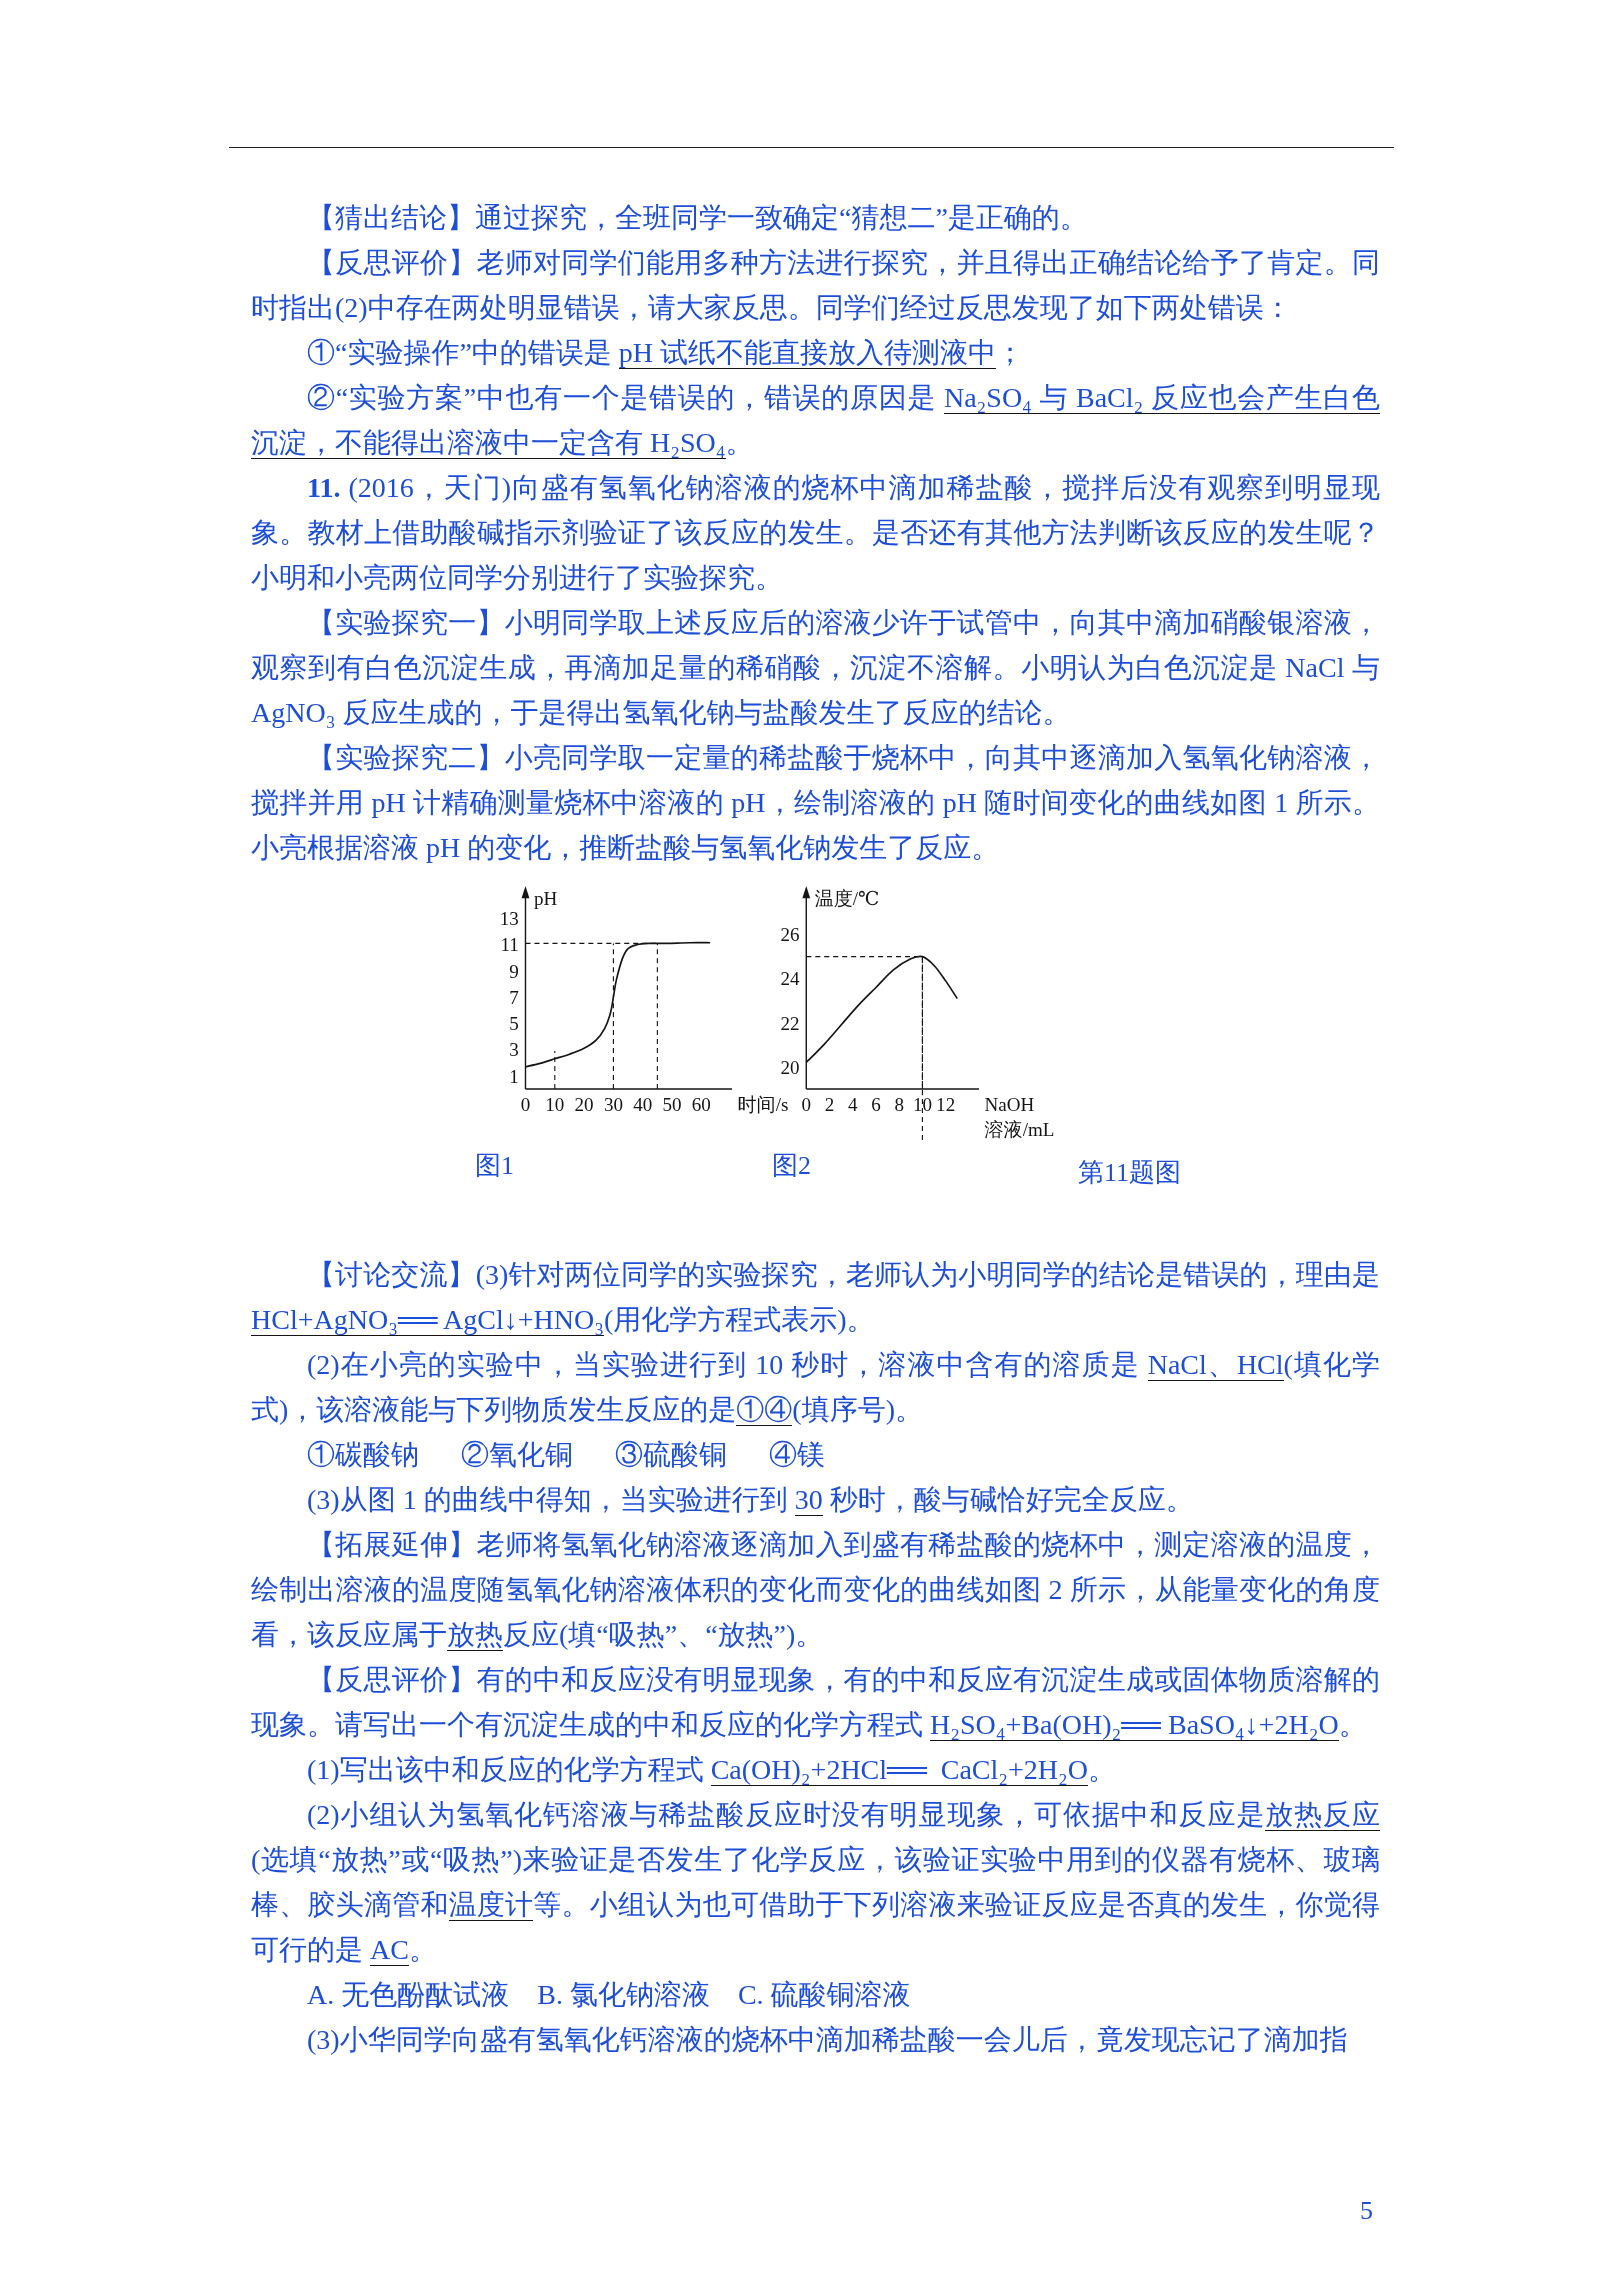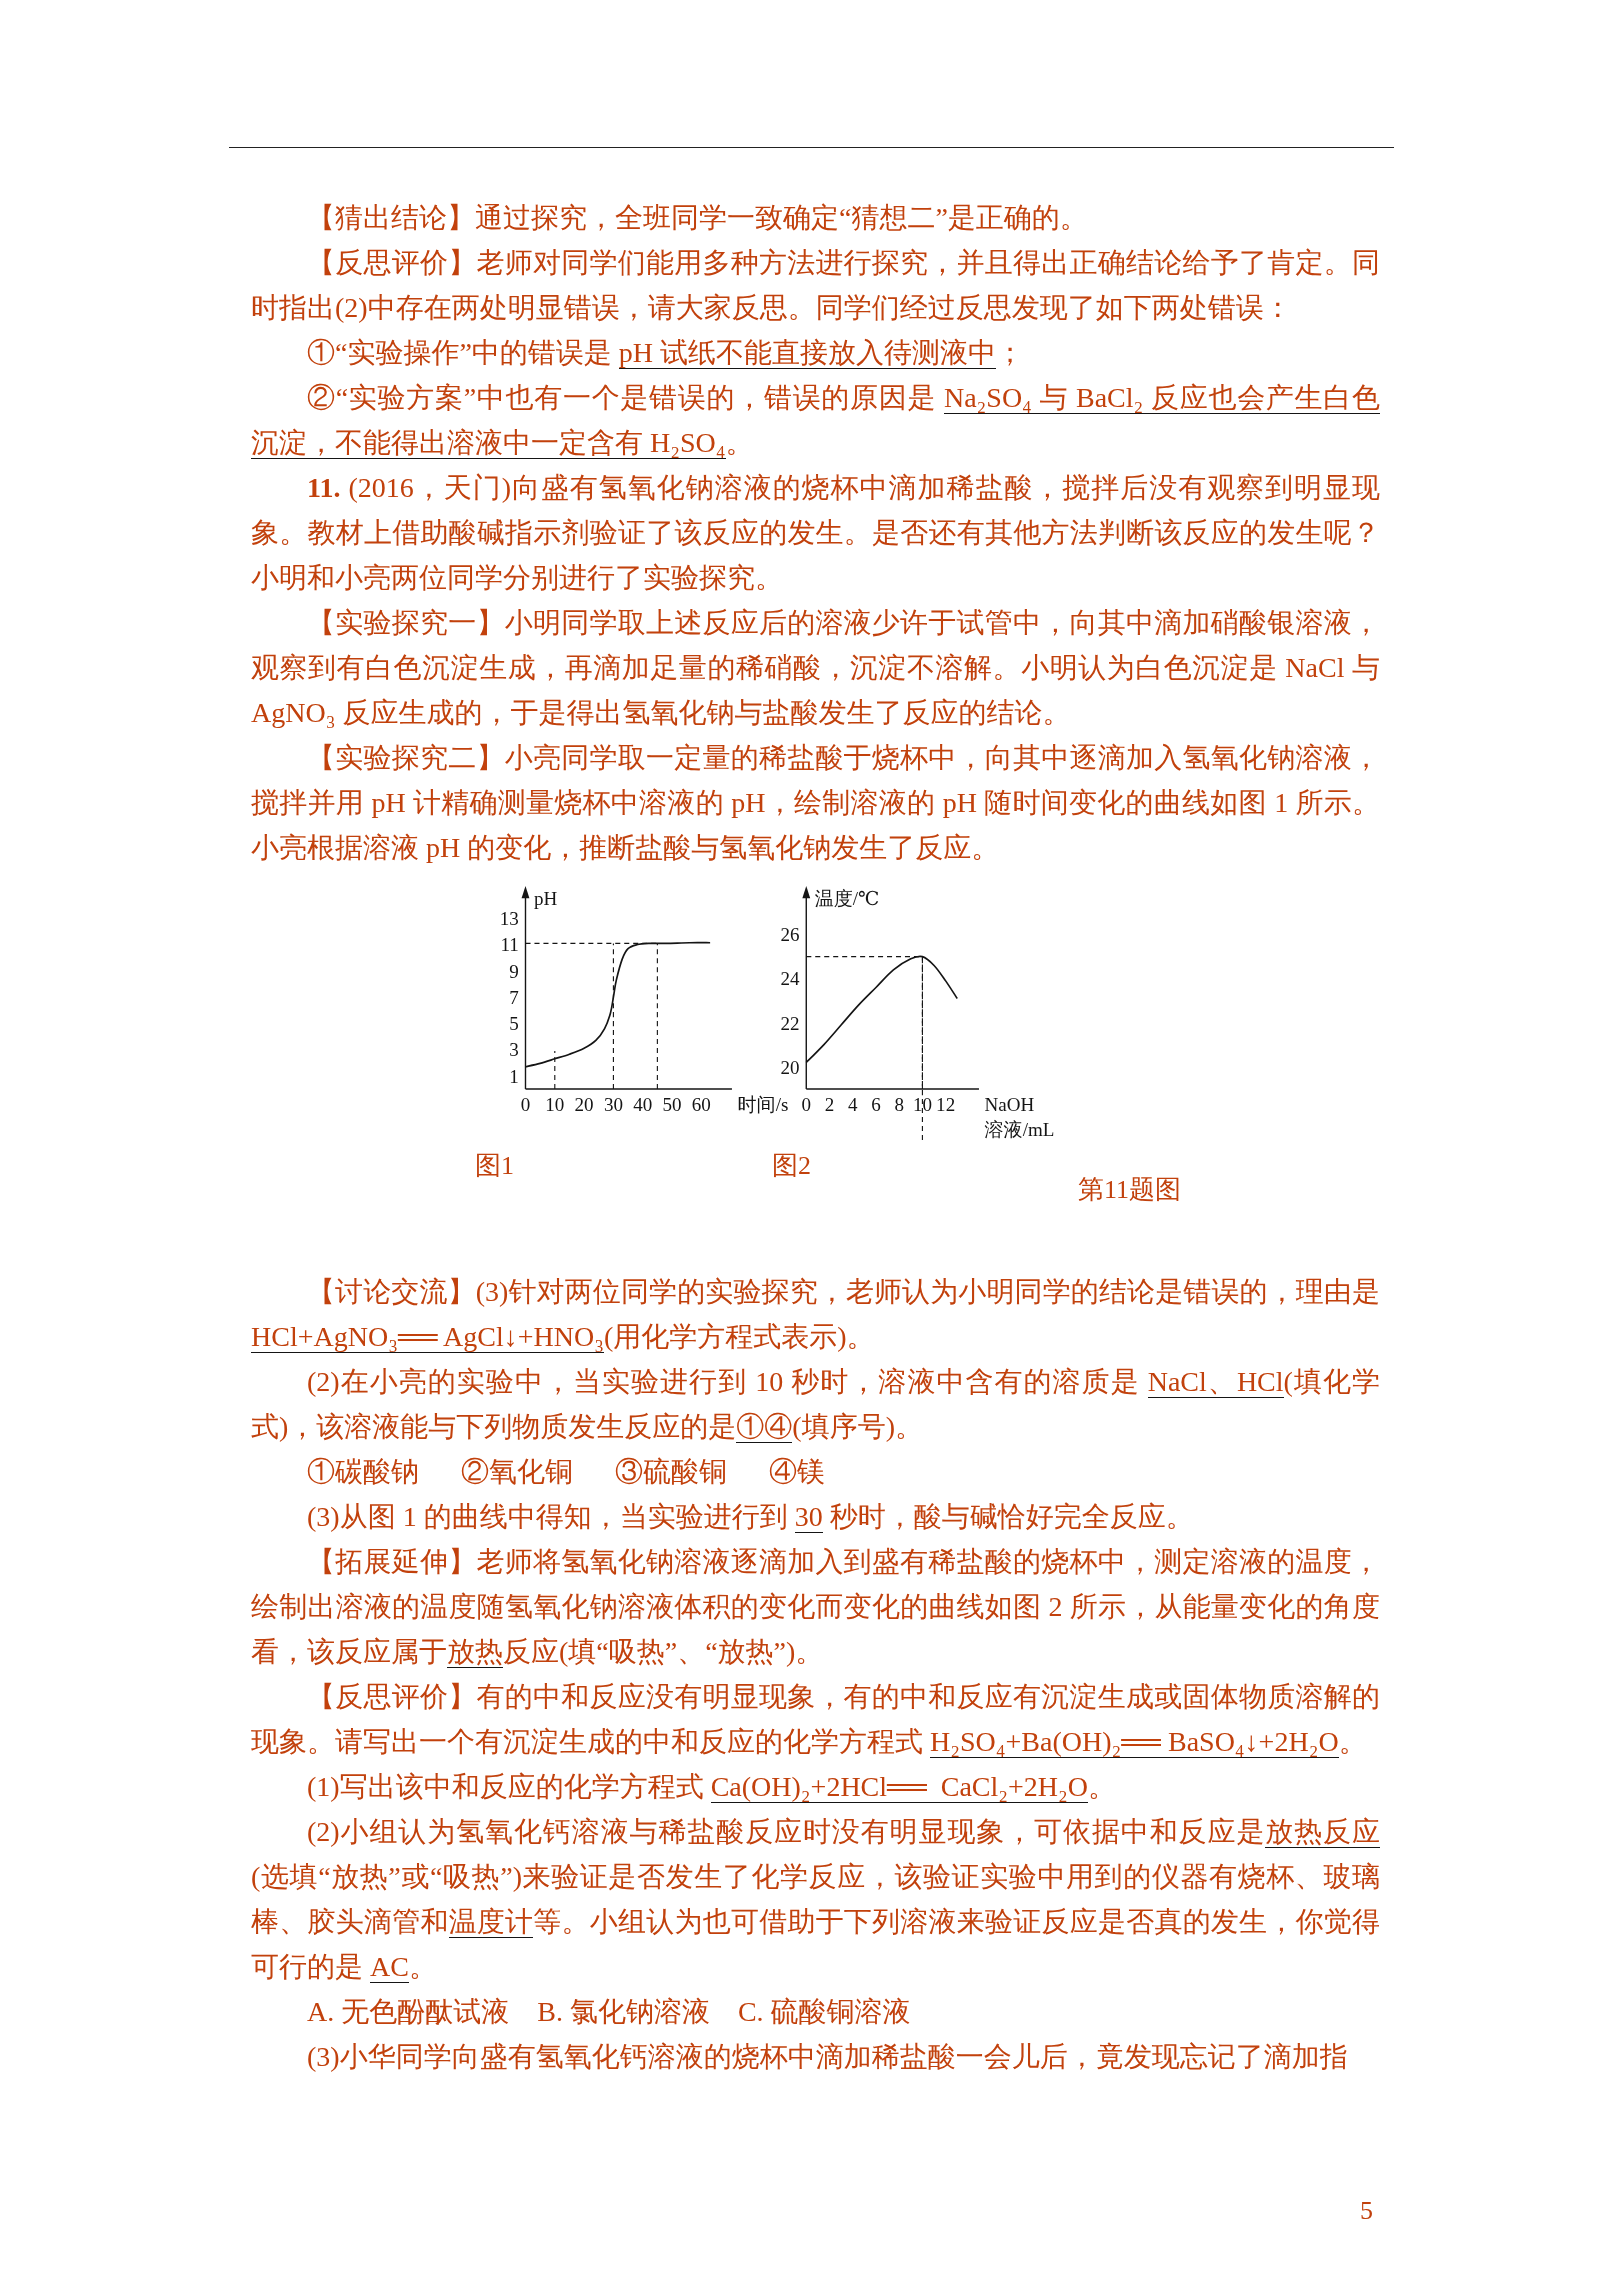--- a/index.html
+++ b/index.html
@@ -1,41 +1,41 @@
 <!DOCTYPE html>
 <html style="font-size:9px"><head>
 <meta charset="utf-8">
 <style>
   html,body { margin:0; padding:0; background:#ffffff; }
   body { width:1623px; height:2295px; }
   .page {
     position:relative; width:1623px; height:2295px; background:#ffffff;
     font-family:"Liberation Serif","DejaVu Serif",serif;
-    font-size:28px; color:#c2410c; overflow:hidden;text-decoration:underline;
+    font-size:28px; color:#1d4ed8; overflow:hidden;text-decoration:underline;
   }
   .top-rule {
     position:absolute; left:229px; right:229px; top:147px;
     border-top:1.1px solid #222;
   }
   .content {
     position:absolute; left:251px; right:243px; top:0;
     padding-top:195px;
   }
   .para { margin:0; text-indent:2em; line-height:45px; text-align:justify; }
   .seg { white-space:pre-wrap; }
   .u { border-bottom:1.7px solid #151515; padding-bottom:0; }
   .b { font-weight:bold; }
 
   .figure-block { margin-top:9px; margin-bottom:70px; }
   .figure-row { display:flex; align-items:flex-end; padding-left:224px; }
   .chart2 { margin-left:-53px; }
   .caption-row { display:flex; padding-left:224px; margin-top:5.6px; font-size:26px; line-height:33px; }
   .cap1 { display:inline-block; width:297px; text-align:left; }
   .cap2 { display:inline-block; width:230px; text-align:left; }
-  .cap3 { display:inline-block; margin-left:76px; transform:translateY(6.7px);margin-top:17px; }
+  .cap3 { display:inline-block; margin-left:76px; transform:translateY(6.7px); }
 
   svg text {
     font-family:"Liberation Serif","DejaVu Serif",serif;
     font-size:34px; fill:#151515;
   }
   .page-number {
     position:absolute; right:250px; top:2196px; font-size:26px;
   }
 </style>
 </head>

